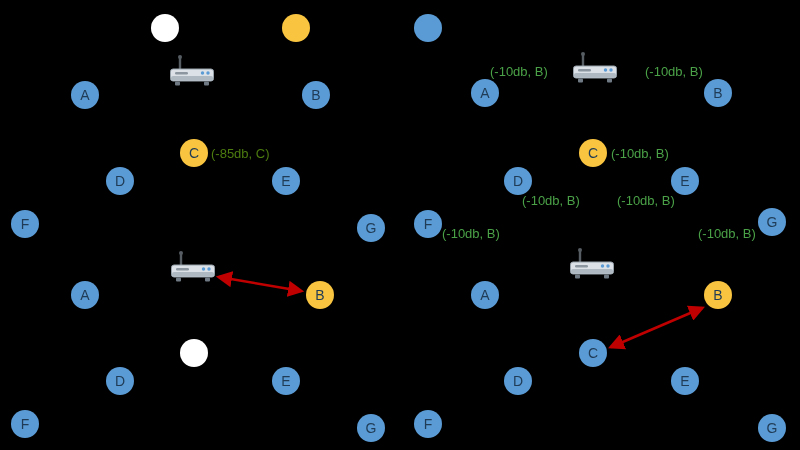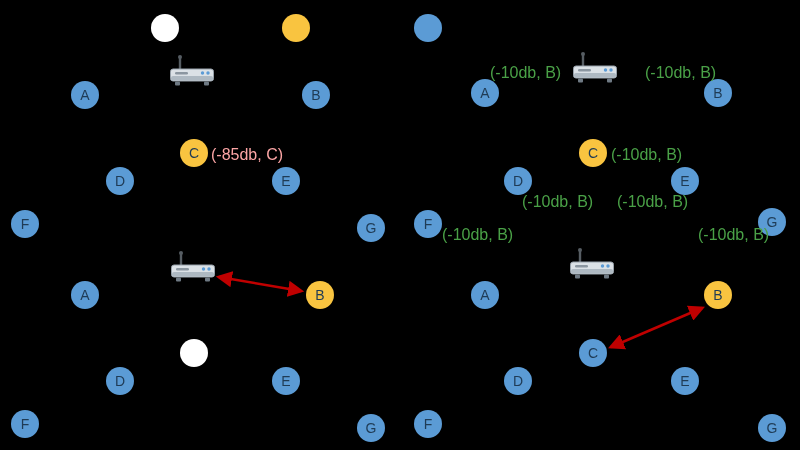--- a/index.html
+++ b/index.html
@@ -24,21 +24,21 @@
     position: absolute;
     border-radius: 50%;
     display: flex;
     align-items: center;
     justify-content: center;
     font-size: 14px;
     line-height: 1;
   }
   .annotation {
     position: absolute;
-    font-size: 16px;
+    font-size: 13px;
     white-space: nowrap;
   }
   .router {
     position: absolute;
     width: 48px;
     height: 40px;
   }
 </style>
 </head>
 <body>
@@ -121,21 +121,21 @@
         <circle cx="12" cy="3" r="2" fill="#565d63"></circle>
         <rect x="10.8" y="3" width="2.4" height="13" rx="1" fill="#565d63"></rect>
         <rect x="2.5" y="15" width="43" height="12" rx="2.5" fill="#dbe1e6" stroke="#97a1aa" stroke-width="1"></rect>
         <rect x="3" y="22" width="42" height="4.5" rx="2" fill="#aeb9c2"></rect>
         <rect x="7" y="18" width="13" height="2.5" rx="1.25" fill="#8b96a0"></rect>
         <circle cx="34.5" cy="19" r="1.7" fill="#5b9bd5"></circle>
         <circle cx="40" cy="19" r="1.7" fill="#5b9bd5"></circle>
         <rect x="7" y="27.5" width="5" height="4" rx="1" fill="#6f7a84"></rect>
         <rect x="36" y="27.5" width="5" height="4" rx="1" fill="#6f7a84"></rect>
       </svg></div>
-    <div class="annotation" style="left: 211px; top: 146px; color: #fca5a5;">(-85db, C)</div>
+    <div class="annotation" style="left: 211px; top: 146px; color: #4d7c0f;">(-85db, C)</div>
     <div class="annotation" style="left: 490px; top: 64px; color: rgb(74, 161, 71);">(-10db, B)</div>
     <div class="annotation" style="left: 645px; top: 64px; color: rgb(74, 161, 71);">(-10db, B)</div>
     <div class="annotation" style="left: 611px; top: 146px; color: rgb(74, 161, 71);">(-10db, B)</div>
     <div class="annotation" style="left: 522px; top: 193px; color: rgb(74, 161, 71);">(-10db, B)</div>
     <div class="annotation" style="left: 617px; top: 193px; color: rgb(74, 161, 71);">(-10db, B)</div>
     <div class="annotation" style="left: 442px; top: 226px; color: rgb(74, 161, 71);">(-10db, B)</div>
     <div class="annotation" style="left: 698px; top: 226px; color: rgb(74, 161, 71);">(-10db, B)</div>
   </div>
 
 </body></html>

